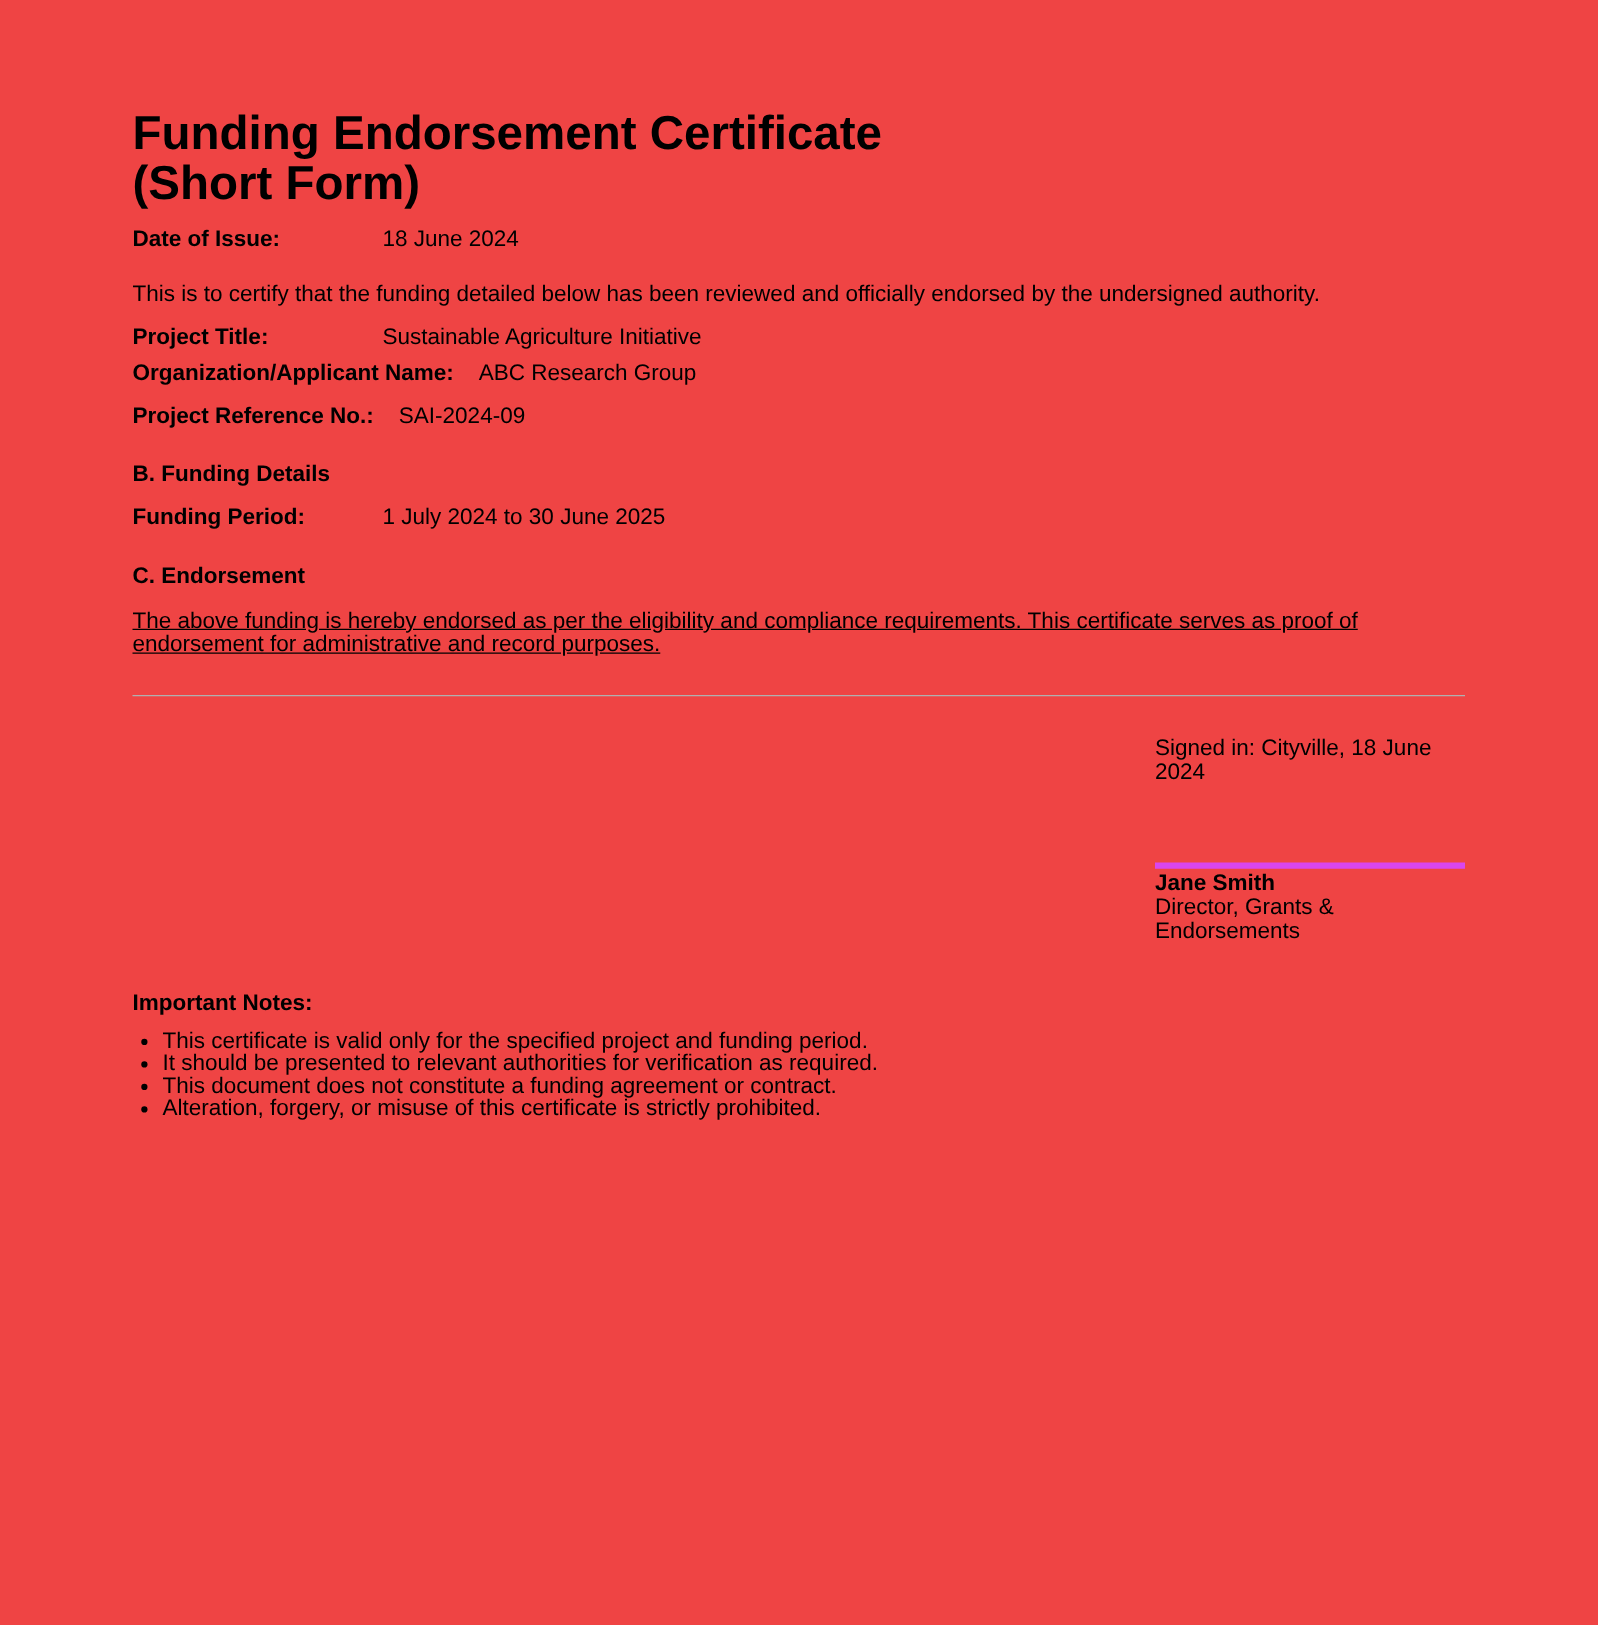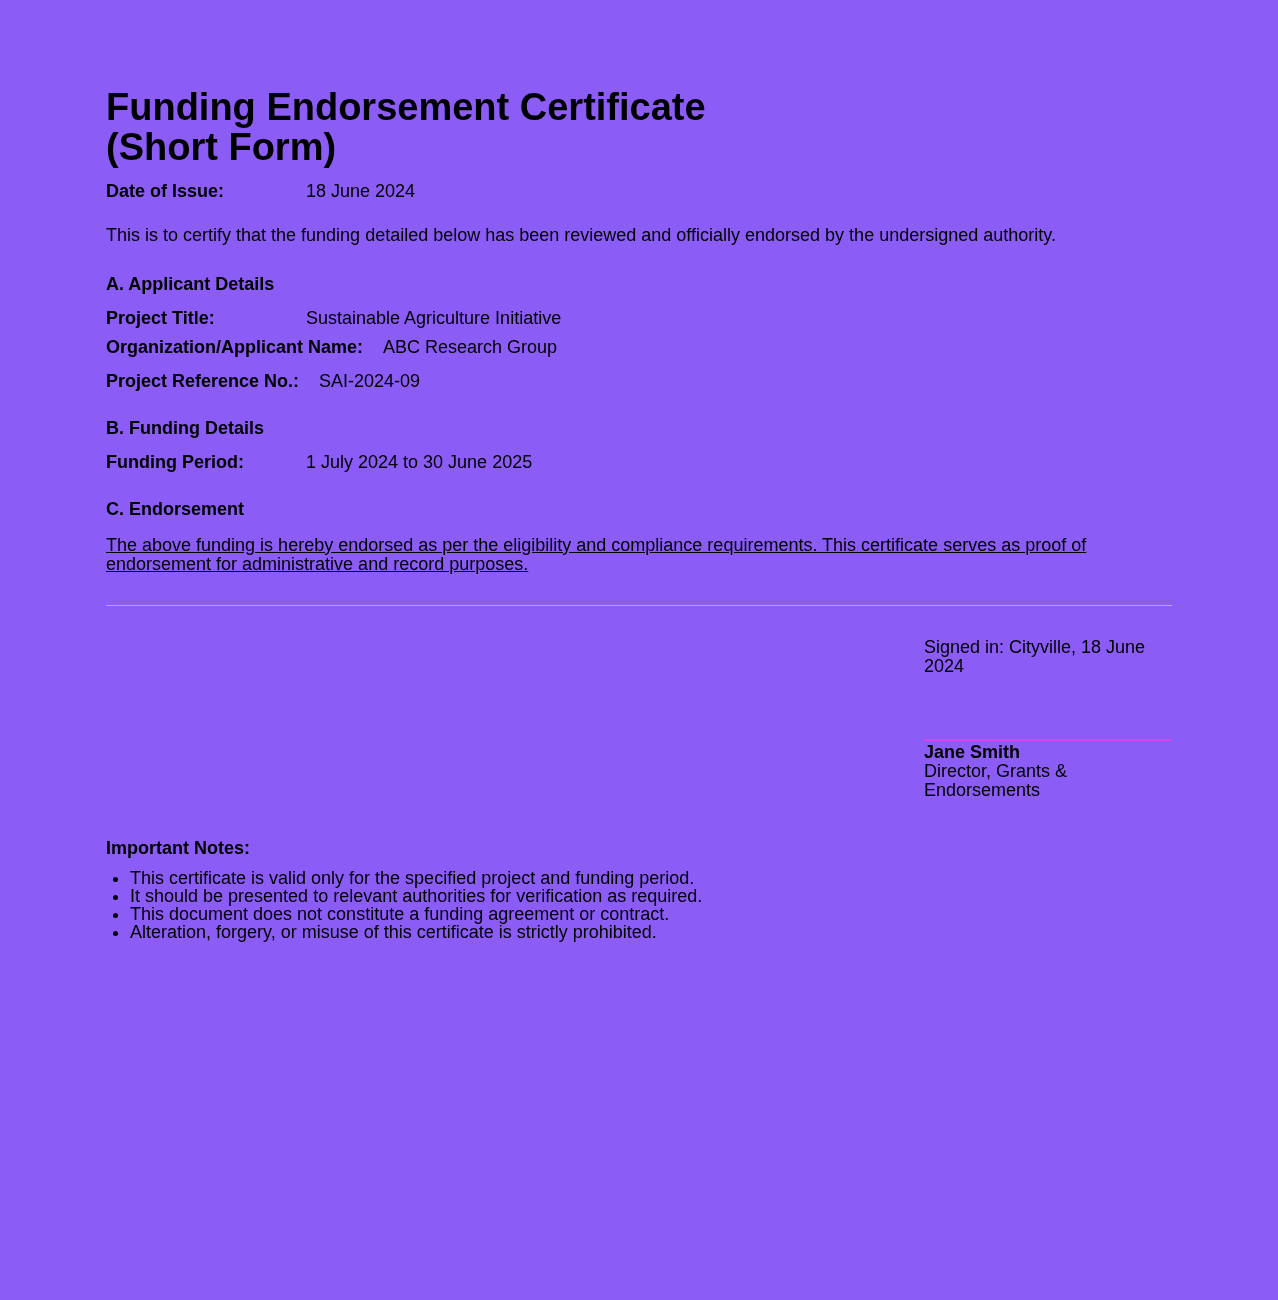--- a/index.html
+++ b/index.html
@@ -11,21 +11,21 @@
     font-family: "Liberation Sans", "DejaVu Sans", sans-serif;
     font-size: 18px;
     line-height: 19px;
     color: #000000;
   }
   .page {
     width: 1278px;
     height: 1300px;
     box-sizing: border-box;
     padding: 87px 106px 40px 106px;
-    background: #8b5cf6;
+    background: #ef4444;
     overflow: hidden;
   }
   h1.doc-title {
     font-size: 38px;
     line-height: 40px;
     font-weight: 700;
     margin: 0;
   }
   p { margin: 0; }
   .frow { margin-top: 15px; }
@@ -54,21 +54,21 @@
     height: 0;
     margin: 31px 0 0 0;
   }
   .sig-block {
     width: 248px;
     margin-left: auto;
   }
   .signed-in { margin-top: 32px; }
   .sig-line-block {
     margin-top: 63px;
-    border-top: 2px solid #d946ef;
+    border-top: 5px solid #d946ef;
     padding-top: 2px;
   }
   .sig-name { font-weight: 700; }
   .notes-heading {
     font-weight: 700;
     margin-top: 39px;
   }
   ul.notes-list {
     margin: 11px 0 0 0;
     padding-left: 24px;
@@ -87,21 +87,20 @@
     <span style="display:block">Funding Endorsement Certificate</span>
     <span style="display:block">(Short Form)</span>
   </h1>
 
   <p class="frow">
     <span class="flabel">Date of Issue:</span><span>18 June 2024</span>
   </p>
 
   <p class="intro-para">This is to certify that the funding detailed below has been reviewed and officially endorsed by the undersigned authority.</p>
 
-  <h2 class="sec-heading sec-heading-a">A. Applicant Details</h2>
   <p class="frow">
     <span class="flabel">Project Title:</span><span>Sustainable Agriculture Initiative</span>
   </p>
   <p class="frow frow-first-of-section">
     <span class="flabel">Organization/Applicant Name:</span><span>ABC Research Group</span>
   </p>
   <p class="frow">
     <span class="flabel">Project Reference No.:</span><span>SAI-2024-09</span>
   </p>
 

